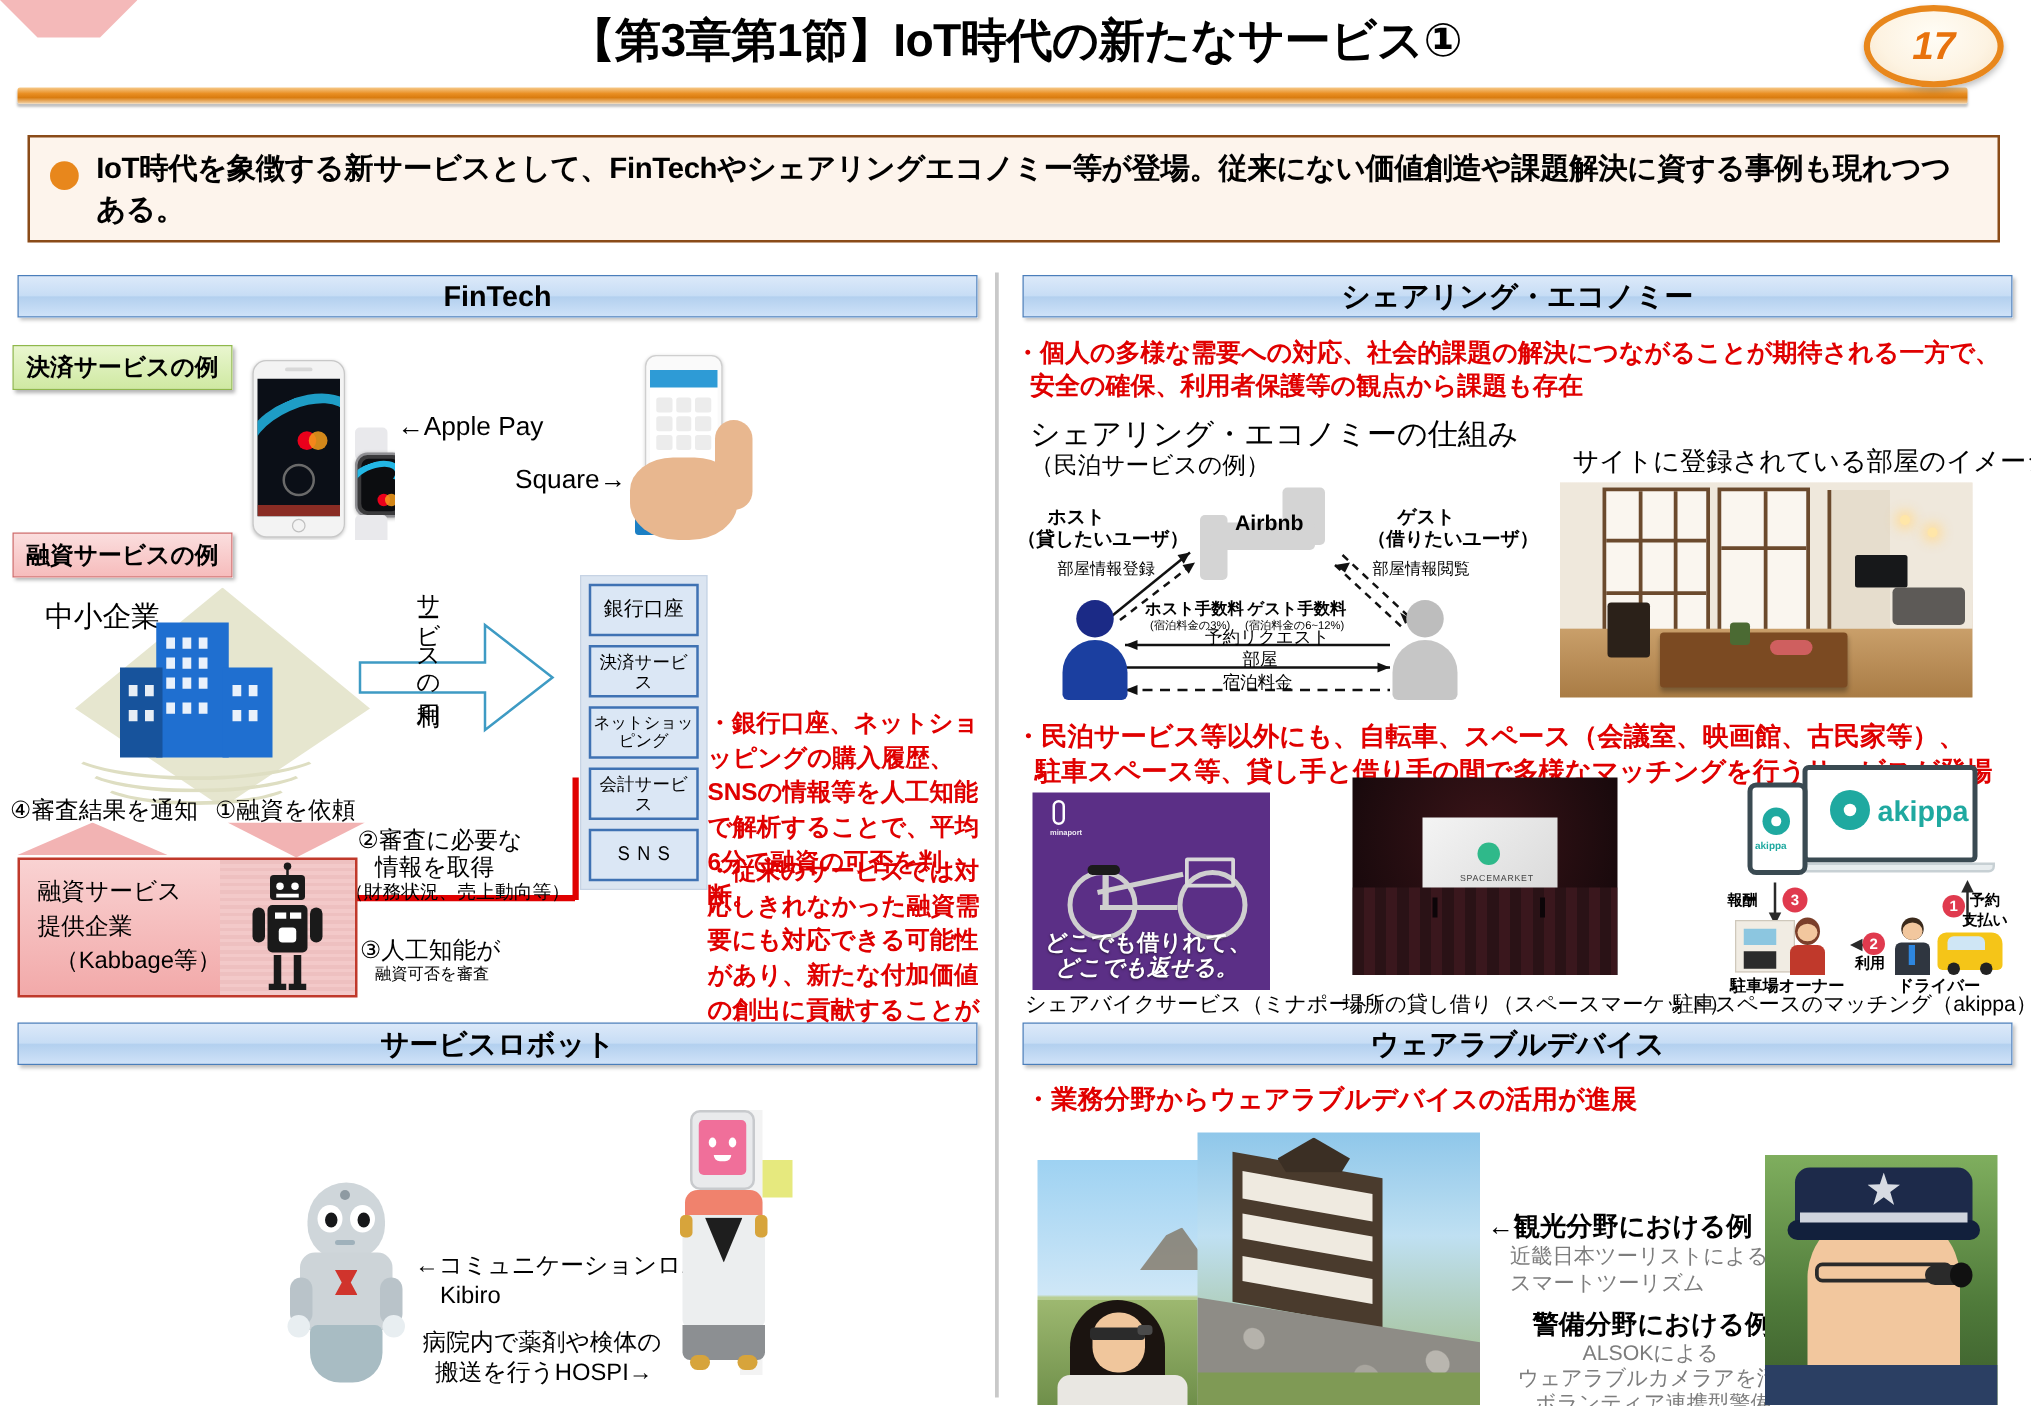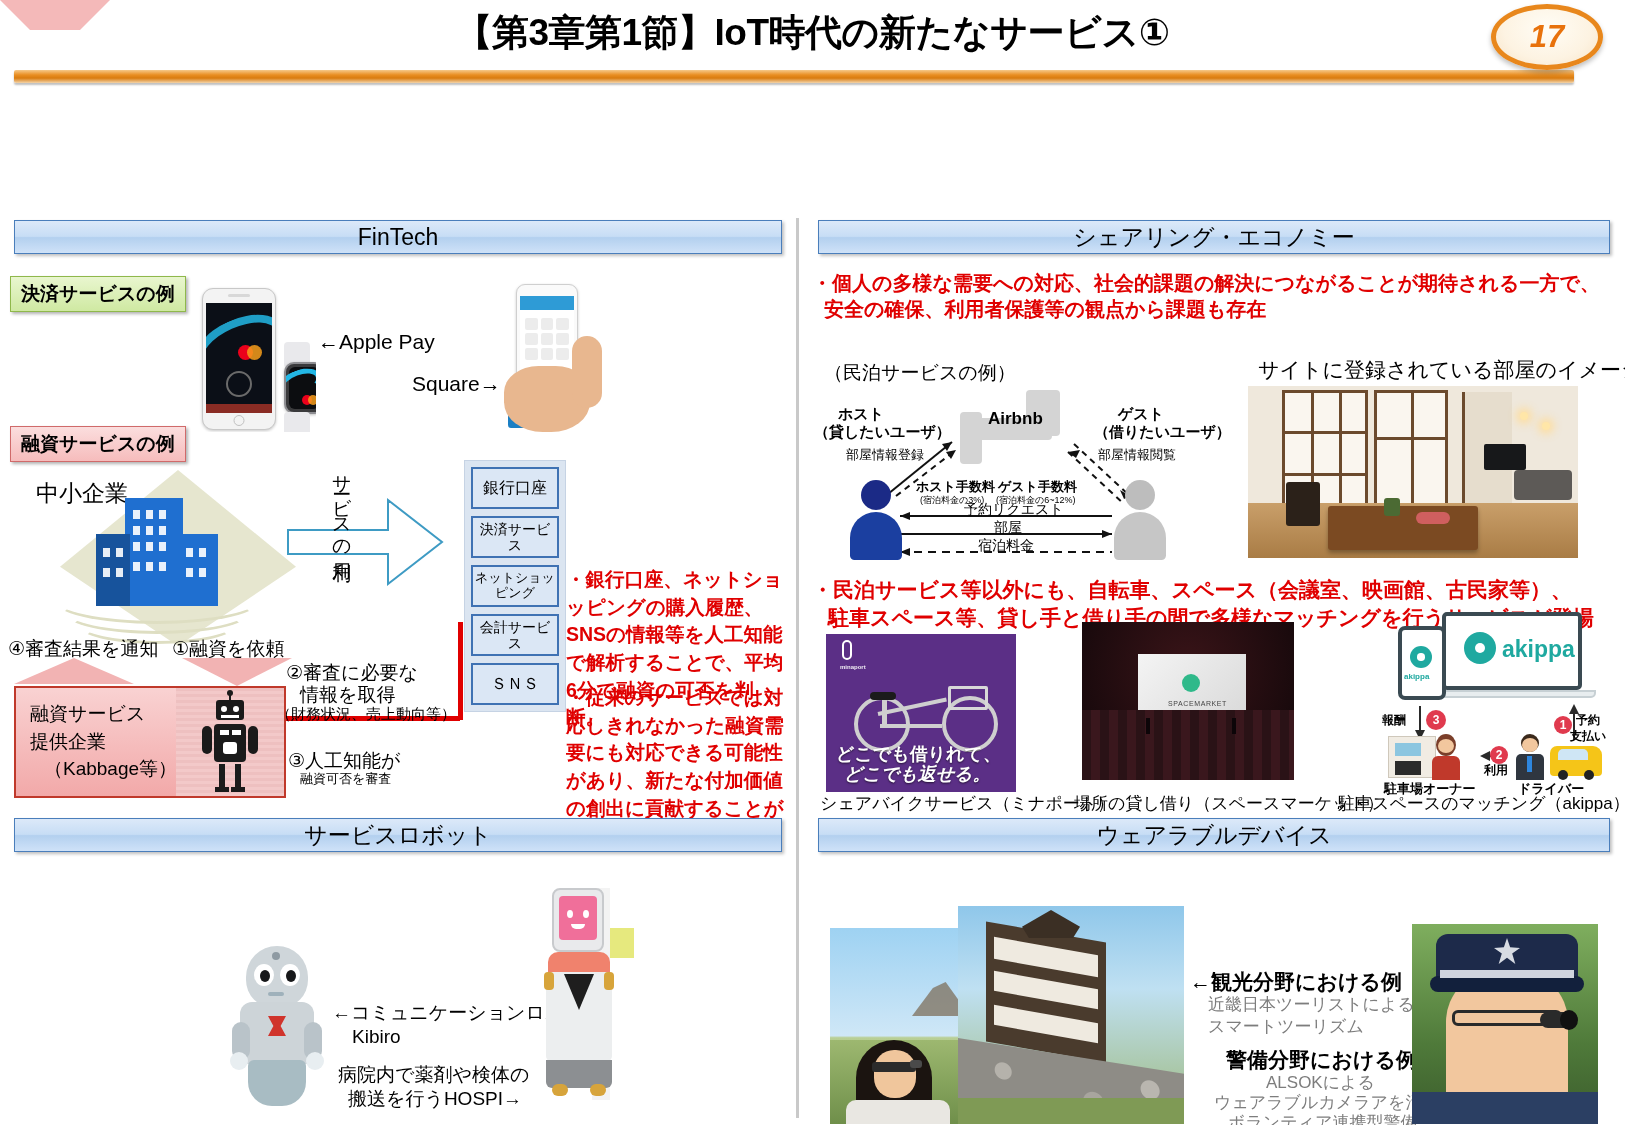--- a/index.html
+++ b/index.html
@@ -47,21 +47,21 @@
   
   .col-divider { position:absolute; left:796px; top:218px; width:3px; height:900px; background:#c9c9c9; }
 
   
   .sec-bar {
     position:absolute; height:34px;
     background:linear-gradient(to bottom,#dce9f9 0%,#c7ddf5 48%,#b3d0ef 52%,#cfe2f8 100%);
     border:1.5px solid #4a7ebb; box-shadow:2px 2px 3px rgba(0,0,0,.25);
     display:flex; align-items:center; justify-content:center;
   }
-  .sec-bar span { font-size:23px; font-weight:normal; color:#000; }
+  .sec-bar span { font-size:23px; font-weight:bold; color:#000; }
 
   
   .tag {
     position:absolute; padding:4px 10px; font-size:19px; font-weight:bold; color:#000;
     box-shadow:2px 2px 3px rgba(0,0,0,.3);
   }
   .tag-green { background:linear-gradient(to bottom,#e9f6cf,#cfe9a2); border:1.5px solid #8fb84b; }
   .tag-pink  { background:linear-gradient(to bottom,#fbdede,#f6bcbc); border:1.5px solid #d06a6a; }
 
   .lbl { position:absolute; font-size:18px; color:#000; line-height:1.35; white-space:nowrap; }
@@ -194,20 +194,24 @@
 <body>
 
 <div id="slide">
 
   <div class="slide-title">【第3章第1節】IoT時代の新たなサービス①</div>
   <div class="title-rule"></div>
   <div class="page-badge">
     <span>17</span>
   </div>
 
+  <div class="lead-box">
+    <div class="lead-dot"></div>
+    <div class="lead-text">IoT時代を象徴する新サービスとして、FinTechやシェアリングエコノミー等が登場。従来にない価値創造や課題解決に資する事例も現れつつある。</div>
+  </div>
 
   <div class="col-divider"></div>
 
   <div class="sec-bar" style="left:14px;top:220px;width:768px;">
     <span>FinTech</span>
   </div>
 
   <div class="tag tag-green" style="left:10px;top:276px;">決済サービスの例</div>
   <div class="tag tag-pink" style="left:10px;top:426px;">融資サービスの例</div>
 
@@ -369,20 +373,21 @@
   <div class="lbl red-text" style="left:566px;top:566px;width:222px;white-space:normal;font-size:19.5px;line-height:1.42;">・銀行口座、ネットショッピングの購入履歴、SNSの情報等を人工知能で解析することで、平均6分で融資の可否を判断。</div>
   <div class="lbl red-text" style="left:566px;top:684px;width:222px;white-space:normal;font-size:19.5px;line-height:1.42;">・従来のサービスでは対応しきれなかった融資需要にも対応できる可能性があり、新たな付加価値の創出に貢献することが期待される。</div>
 
   <div class="sec-bar" style="left:818px;top:220px;width:792px;">
     <span>シェアリング・エコノミー</span>
   </div>
 
   <div class="lbl red-text" style="left:812px;top:270px;font-size:20px;">・個人の多様な需要への対応、社会的課題の解決につながることが期待される一方で、</div>
   <div class="lbl red-text" style="left:824px;top:296px;font-size:20px;">安全の確保、利用者保護等の観点から課題も存在</div>
 
+  <div class="lbl" style="left:824px;top:332px;font-size:24px;">シェアリング・エコノミーの仕組み</div>
   <div class="lbl" style="left:824px;top:360px;font-size:19px;">（民泊サービスの例）</div>
 
   <div style="position:absolute;left:812px;top:386px;width:390px;height:170px;">
 
     <div class="bed" style="left:142px;top:4px;width:110px;height:78px;">
       <div class="hb" style="left:72px;top:0;width:34px;height:46px;"></div>
       <div class="hb" style="left:6px;top:22px;width:22px;height:52px;"></div>
       <div class="hb" style="left:14px;top:28px;width:84px;height:22px;"></div>
     </div>
     <div class="lbl" style="left:176px;top:22px;font-size:17px;font-weight:bold;">Airbnb</div>
@@ -582,20 +587,21 @@
     <div style="position:absolute;left:64px;top:84px;width:10px;height:18px;border-radius:4px;background:#d7a43b;"></div>
     <div style="position:absolute;left:6px;top:172px;width:66px;height:28px;border-radius:0 0 6px 6px;background:#8c8f92;"></div>
     <div style="position:absolute;left:12px;top:196px;width:16px;height:12px;border-radius:6px;background:#d7a43b;"></div>
     <div style="position:absolute;left:50px;top:196px;width:16px;height:12px;border-radius:6px;background:#d7a43b;"></div>
     <div style="position:absolute;left:70px;top:40px;width:24px;height:30px;background:#e6e97e;"></div>
   </div>
 
   <div class="sec-bar" style="left:818px;top:818px;width:792px;">
     <span>ウェアラブルデバイス</span>
   </div>
+  <div class="lbl red-text" style="left:820px;top:866px;font-size:21px;">・業務分野からウェアラブルデバイスの活用が進展</div>
 
   <div class="photo ph-sky" style="left:830px;top:928px;width:152px;height:196px;">
     <div style="position:absolute;left:82px;top:54px;width:58px;height:34px;background:#7e6f5b;clip-path:polygon(0 100%,36% 18%,58% 0,100% 100%);opacity:.75;"></div>
     <div style="position:absolute;left:0;top:112px;width:100%;height:84px;background:linear-gradient(180deg,#9db870,#6f8f4a);"></div>
     <div style="position:absolute;left:26px;top:112px;width:76px;height:92px;border-radius:38px 38px 0 0;background:#1b1410;"></div>
     <div style="position:absolute;left:44px;top:122px;width:42px;height:48px;border-radius:20px;background:#f0c69c;"></div>
     <div style="position:absolute;left:42px;top:134px;width:44px;height:10px;border-radius:3px;background:#2b2b2b;"></div>
     <div style="position:absolute;left:80px;top:132px;width:12px;height:8px;border-radius:3px;background:#4a4a4a;"></div>
     <div style="position:absolute;left:16px;top:172px;width:104px;height:34px;border-radius:10px 10px 0 0;background:#e9e7e2;"></div>
   </div>

